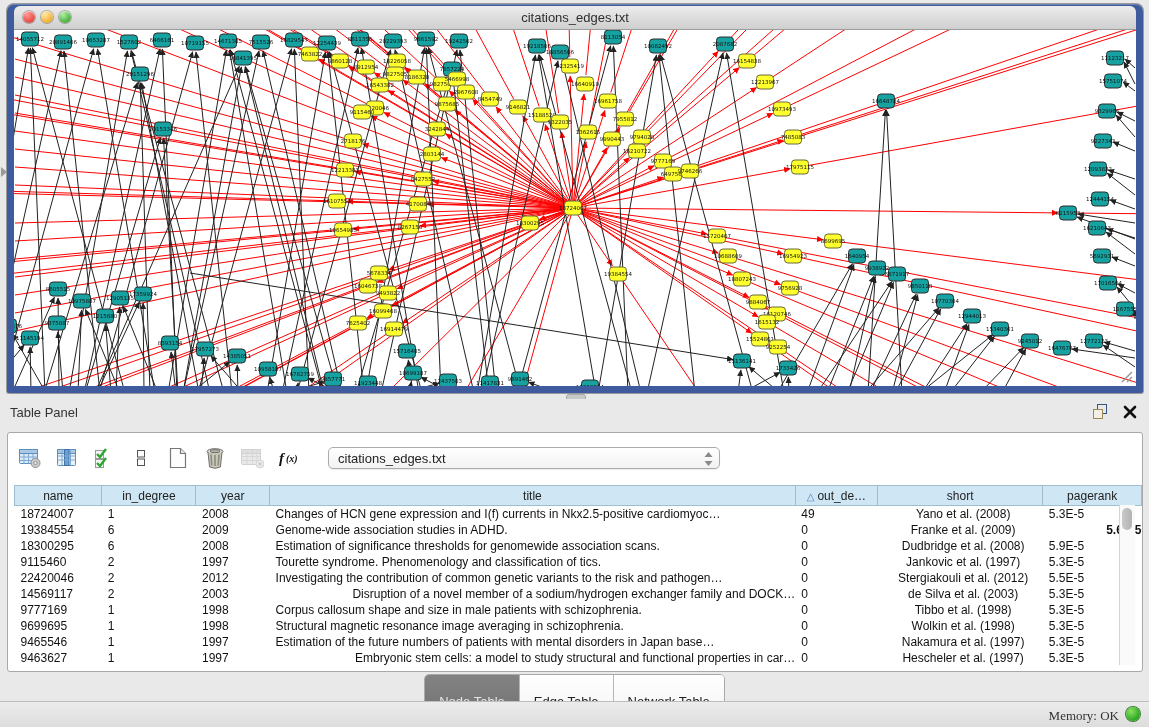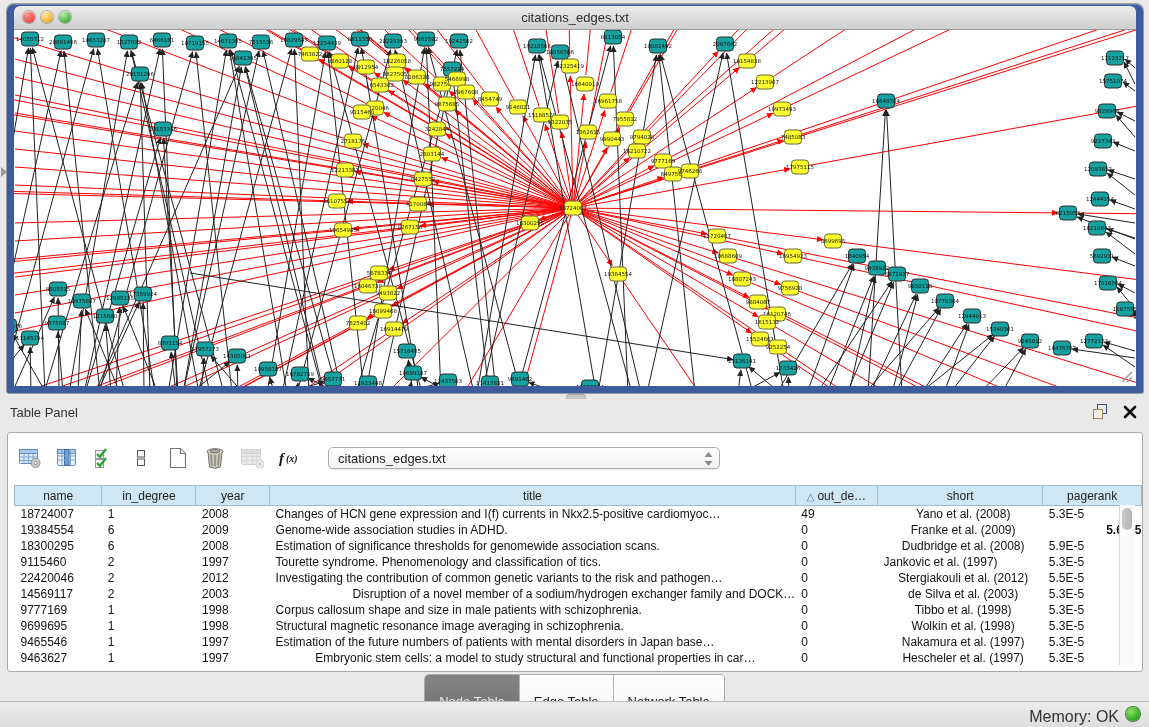--- a/index.html
+++ b/index.html
@@ -84,21 +84,21 @@
     font-size:13px;color:#222;padding:18px 14px;height:18px;line-height:18px;
     background:linear-gradient(#ffffff,#f1f1f1);border-left:1px solid #b5b5b5;
   }
   .seg .tab:first-child{border-left:none;}
   .seg .tab.selected{background:linear-gradient(#838383,#6e6e6e);color:#e6e6e6;}
   
   .statusbar{
     position:absolute;left:0;top:701px;width:1149px;height:26px;
     background:linear-gradient(#ececec,#dcdcdc);border-top:1px solid #bdbdbd;
   }
-  .memory{position:absolute;right:30px;top:6px;font-size:16px;color:#333;}
+  .memory{position:absolute;right:30px;top:6px;font-size:13px;color:#333;font-family:Liberation Serif, serif;}
   .mem-dot{
     position:absolute;right:9px;top:5px;width:14px;height:14px;border-radius:50%;
     background:radial-gradient(circle at 35% 30%,#8be261,#32ab27 65%,#2a8f21);
     box-shadow:0 0 0 1px #3f7d35;
   }
 </style>
 </head>
 <body>
 
 <div class="net-window">
@@ -801,21 +801,21 @@
           <td style="text-align: left;">0</td>
           <td style="text-align: center;">Dudbridge et al. (2008)</td>
           <td style="text-align: left;">5.9E-5</td>
         </tr>
         <tr>
           <td style="text-align: left;">9115460</td>
           <td style="text-align: left;">2</td>
           <td style="text-align: left;">1997</td>
           <td style="text-align: left;">Tourette syndrome. Phenomenology and classification of tics.</td>
           <td style="text-align: left;">0</td>
-          <td style="">Jankovic et al. (1997)</td>
+          <td style="text-align: center;">Jankovic et al. (1997)</td>
           <td style="text-align: left;">5.3E-5</td>
         </tr>
         <tr>
           <td style="text-align: left;">22420046</td>
           <td style="text-align: left;">2</td>
           <td style="text-align: left;">2012</td>
           <td style="text-align: left;">Investigating the contribution of common genetic variants to the risk and pathogen…</td>
           <td style="text-align: left;">0</td>
           <td style="text-align: center;">Stergiakouli et al. (2012)</td>
           <td style="text-align: left;">5.5E-5</td>
@@ -853,21 +853,21 @@
           <td style="text-align: left;">1997</td>
           <td style="text-align: left;">Estimation of the future numbers of patients with mental disorders in Japan base…</td>
           <td style="text-align: left;">0</td>
           <td style="text-align: center;">Nakamura et al. (1997)</td>
           <td style="text-align: left;">5.3E-5</td>
         </tr>
         <tr>
           <td style="text-align: left;">9463627</td>
           <td style="text-align: left;">1</td>
           <td style="text-align: left;">1997</td>
-          <td style="text-align: center; margin-left: 32px;">Embryonic stem cells: a model to study structural and functional properties in car…</td>
+          <td style="text-align: right; margin-left: 32px;">Embryonic stem cells: a model to study structural and functional properties in car…</td>
           <td style="text-align: left;">0</td>
           <td style="text-align: center;">Hescheler et al. (1997)</td>
           <td style="text-align: left;">5.3E-5</td>
         </tr>
       </tbody>
   </table>
 
   <div class="vscroll">
     <div class="vthumb"></div>
   </div>

